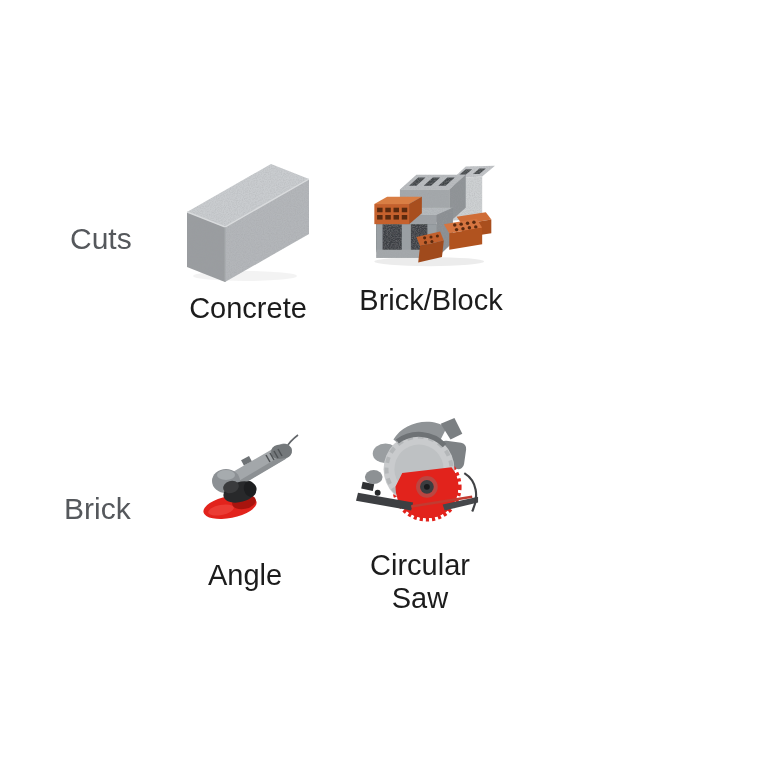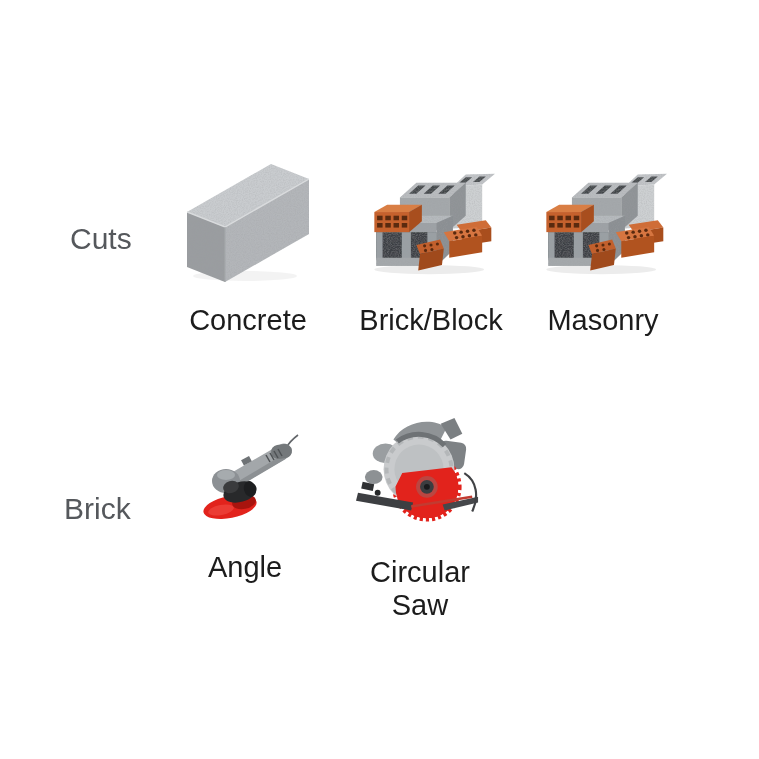--- a/index.html
+++ b/index.html
@@ -20,21 +20,21 @@
   .canvas{position:absolute;inset:0;padding-left:20px;}
   .category-label{
     position:absolute;
     font-size:30px;color:var(--category-text);
     white-space:nowrap;
   }
   .item{position:absolute;display:flex;flex-direction:column;align-items:center;}
   .icon-box{display:flex;align-items:center;justify-content:center;width:100%;}
   .item-label{
     font-size:29px;line-height:33px;color:var(--item-text);
-    text-align:center;white-space:nowrap;margin-top:20px;
+    text-align:center;white-space:nowrap;margin-top:8px;
   }
   .fill-red{fill:var(--disc-red);}
   .fill-orange{fill:var(--brick-orange);}
   svg{display:block;}
 </style>
 </head>
 <body>
 
 <svg width="0" height="0" style="position:absolute" aria-hidden="true">
   <defs>
@@ -185,56 +185,48 @@
 
   <div class="item" style="left:182px;top:162px;width:132px">
     <div class="icon-box" style="height:122px">
       <svg width="122" height="118">
           <use href="#sym-concrete"></use>
         </svg>
     </div>
     <div class="item-label">Concrete</div>
   </div>
 
-  <div class="item" style="left:365px;top:162px;width:132px">
+  <div class="item" style="left:365px;top:154px;width:132px">
     <div class="icon-box" style="height:122px">
       <svg width="128" height="106">
           <use href="#sym-blocks"></use>
         </svg>
     </div>
     <div class="item-label">Brick/Block</div>
   </div>
 
-  <div class="item" style="left:537px;top:162px;width:132px">
-    <div class="icon-box" style="height:122px">
-      <svg width="128" height="106">
-          <use href="#sym-blocks"></use>
-        </svg>
-    </div>
-    <div class="item-label">Masonry</div>
-  </div>
 
   <div class="category-label" style="left:64px;top:492px">Brick</div>
 
   <div class="item" style="left:185px;top:418px;width:120px">
     <div class="icon-box" style="height:125px">
       <svg width="110" height="100">
           <use href="#sym-grinder"></use>
         </svg>
     </div>
-    <div class="item-label" style="margin-top:8px">
+    <div class="item-label" style="margin-top:16px">
       <span>Angle</span><br>
     </div>
   </div>
 
   <div class="item" style="left:355px;top:413px;width:130px">
     <div class="icon-box" style="height:130px">
       <svg width="128" height="128">
           <use href="#sym-saw"></use>
         </svg>
     </div>
-    <div class="item-label" style="margin-top:13px">
+    <div class="item-label" style="margin-top:6px">
       <span>Circular</span><br>
       <span>Saw</span>
     </div>
   </div>
 
 </div>
 
 </body></html>

